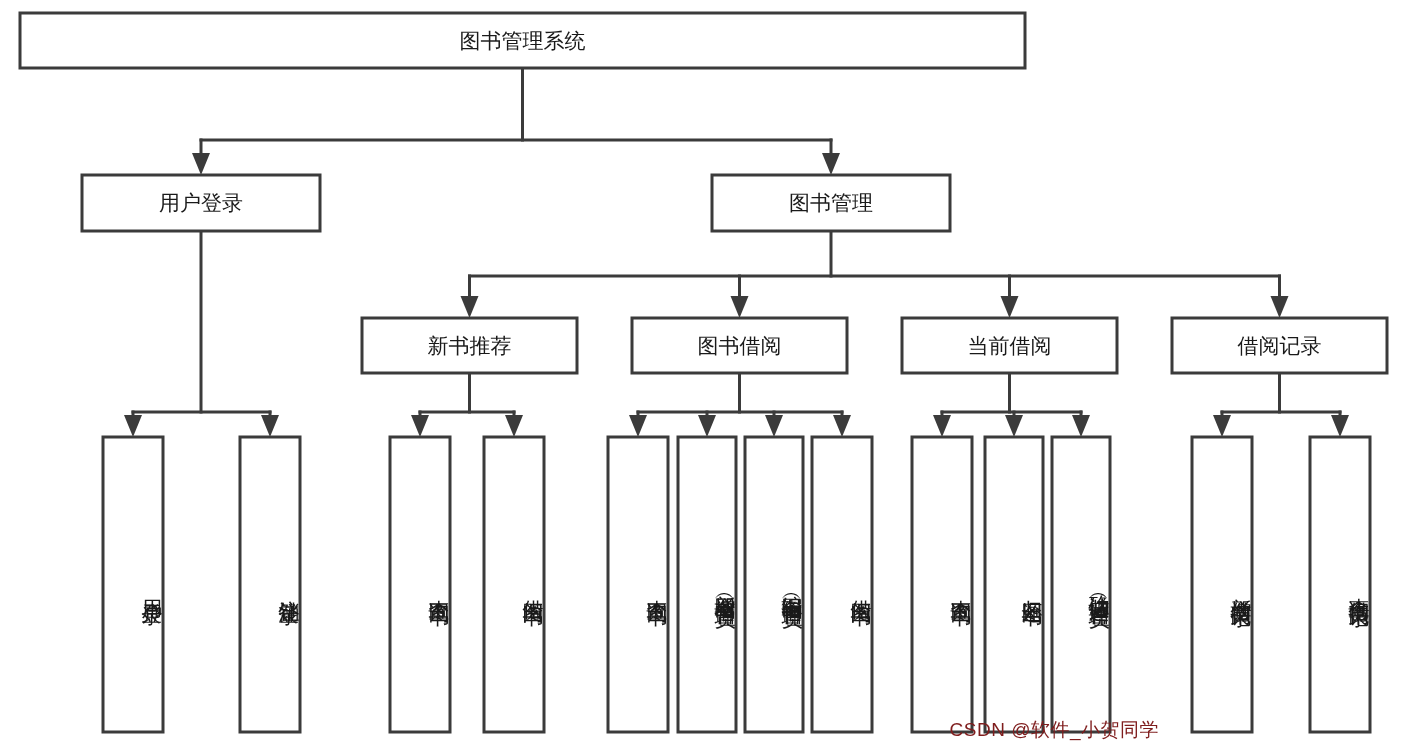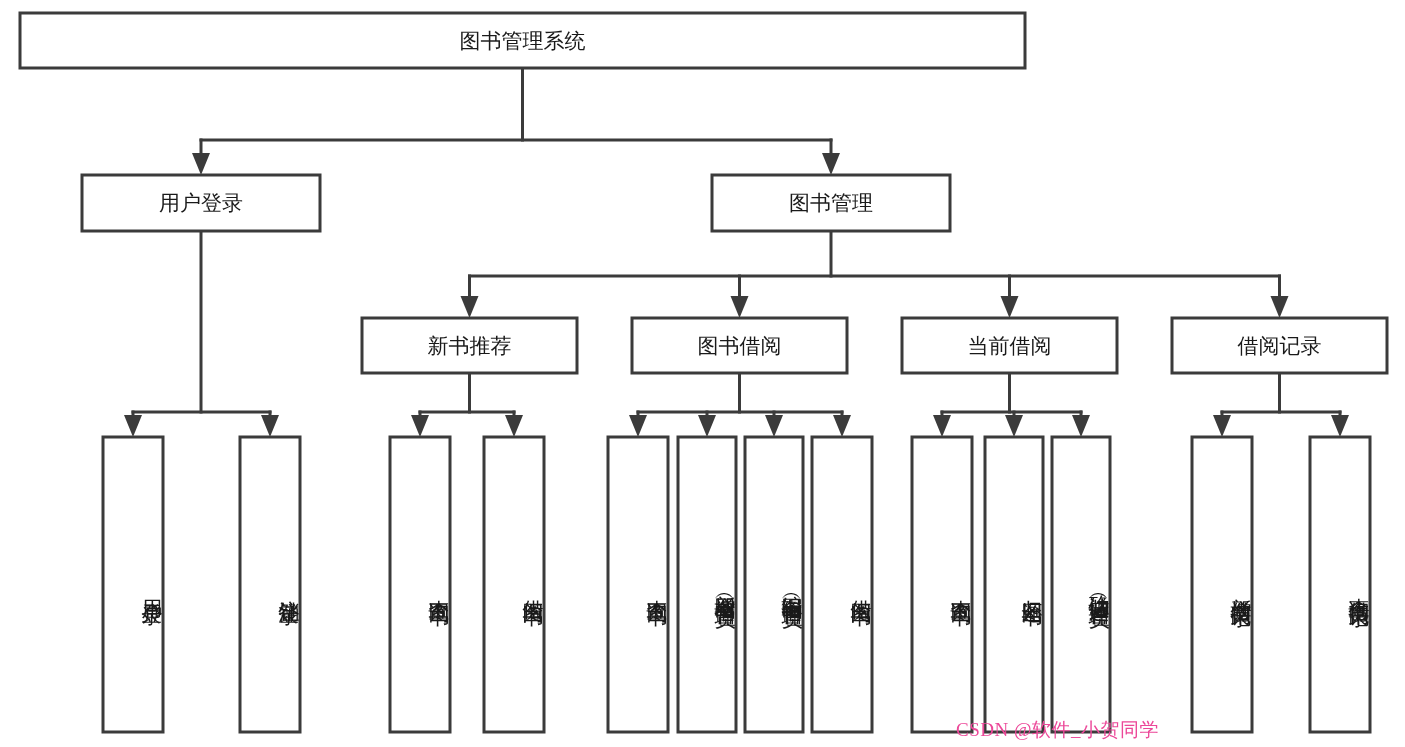--- a/index.html
+++ b/index.html
@@ -62,23 +62,23 @@
     display: flex;
     align-items: flex-start;
     justify-content: center;
     white-space: nowrap;
     pointer-events: none;
   }
   .watermark {
     position: absolute;
     right: 12px;
     bottom: 4px;
-    font-family: Liberation Serif, serif;
+    font-family: Liberation Sans, sans-serif;
     font-size: 19px;
-    color: #ec4899;
+    color: #7f1d1d;
     letter-spacing: 0.5px;
     user-select: none;
   }
 </style>
 </head>
 <body>
 
 <div id="diagram-root">
 
   <svg id="flow" viewBox="0 0 1405 747" xmlns="http://www.w3.org/2000/svg">

